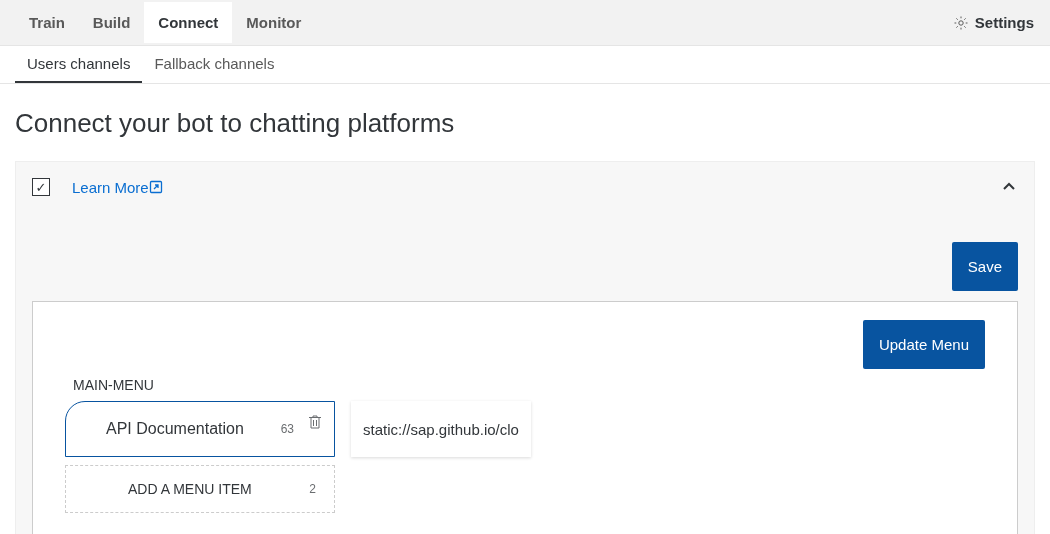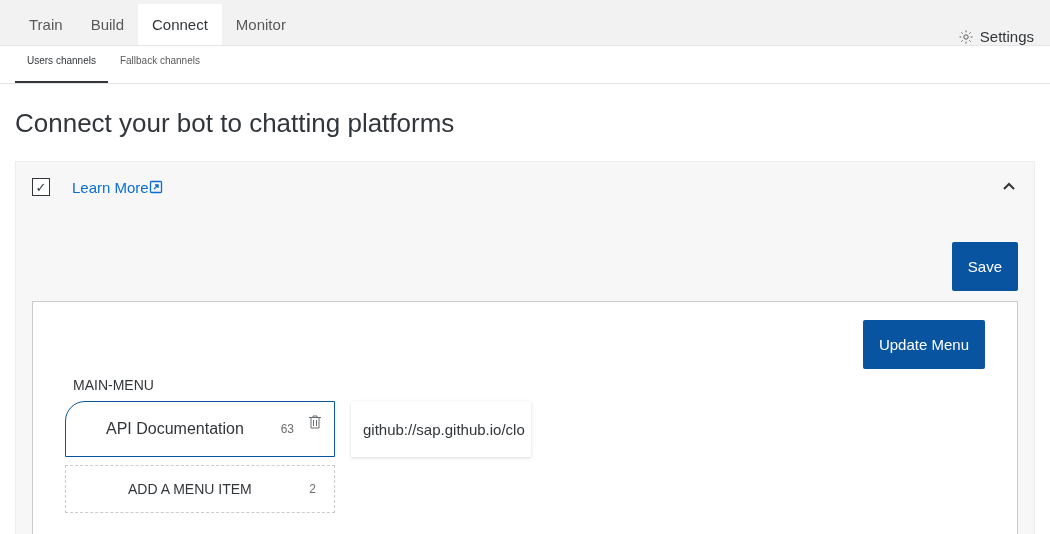--- a/index.html
+++ b/index.html
@@ -9,24 +9,25 @@
     }
     body {
       font-family: -apple-system, BlinkMacSystemFont, "Segoe UI", Arial, sans-serif;
       background: #fff;
       color: #32363a;
       width: 1050px;
     }
     .top-bar {
       display: flex;
       justify-content: space-between;
-      align-items: flex-end;
+      align-items: center;
       background: #f2f2f2;
       border-bottom: 1px solid #e5e5e5;
       height: 46px;
+      font-weight: bold;
     }
     .main-tabs {
       display: flex;
       padding-left: 15px;
     }
     .main-tab {
       padding: 12px 14px;
       font-size: 15px;
       color: #595959;
       cursor: pointer;
@@ -51,21 +52,21 @@
       height: 16px;
     }
     .sub-tabs {
       display: flex;
       padding-left: 15px;
       border-bottom: 1px solid #e5e5e5;
       height: 38px;
     }
     .sub-tab {
       padding: 9px 12px;
-      font-size: 10px;
+      font-size: 15px;
       color: #595959;
       cursor: pointer;
       border-bottom: 2px solid transparent;
     }
     .sub-tab.active {
       color: #32363a;
       border-bottom: 2px solid #32363a;
     }
     .page-title {
       font-size: 26px;
@@ -289,21 +290,21 @@
 
     <div class="menu-row">
       <div class="menu-item-card">
         <span class="menu-item-text">API Documentation</span>
         <span class="char-count">63</span>
         <svg class="trash-icon" viewBox="0 0 14 16" fill="none" stroke="#6a6d70" stroke-width="1">
           <path d="M1 3.5 H13 M3 3.5 V14 H11 V3.5 M5 3.5 V2 H9 V3.5 M5.5 6 V12 M8.5 6 V12"></path>
         </svg>
       </div>
       <div class="url-box">
-        <span>github://sap.github.io/clo</span>
+        <span>static://sap.github.io/clo</span>
       </div>
     </div>
 
     <div class="add-item-card">
       <span class="add-item-text">ADD A MENU ITEM</span>
       <span class="add-count">2</span>
     </div>
   </div>
 </div>
 

